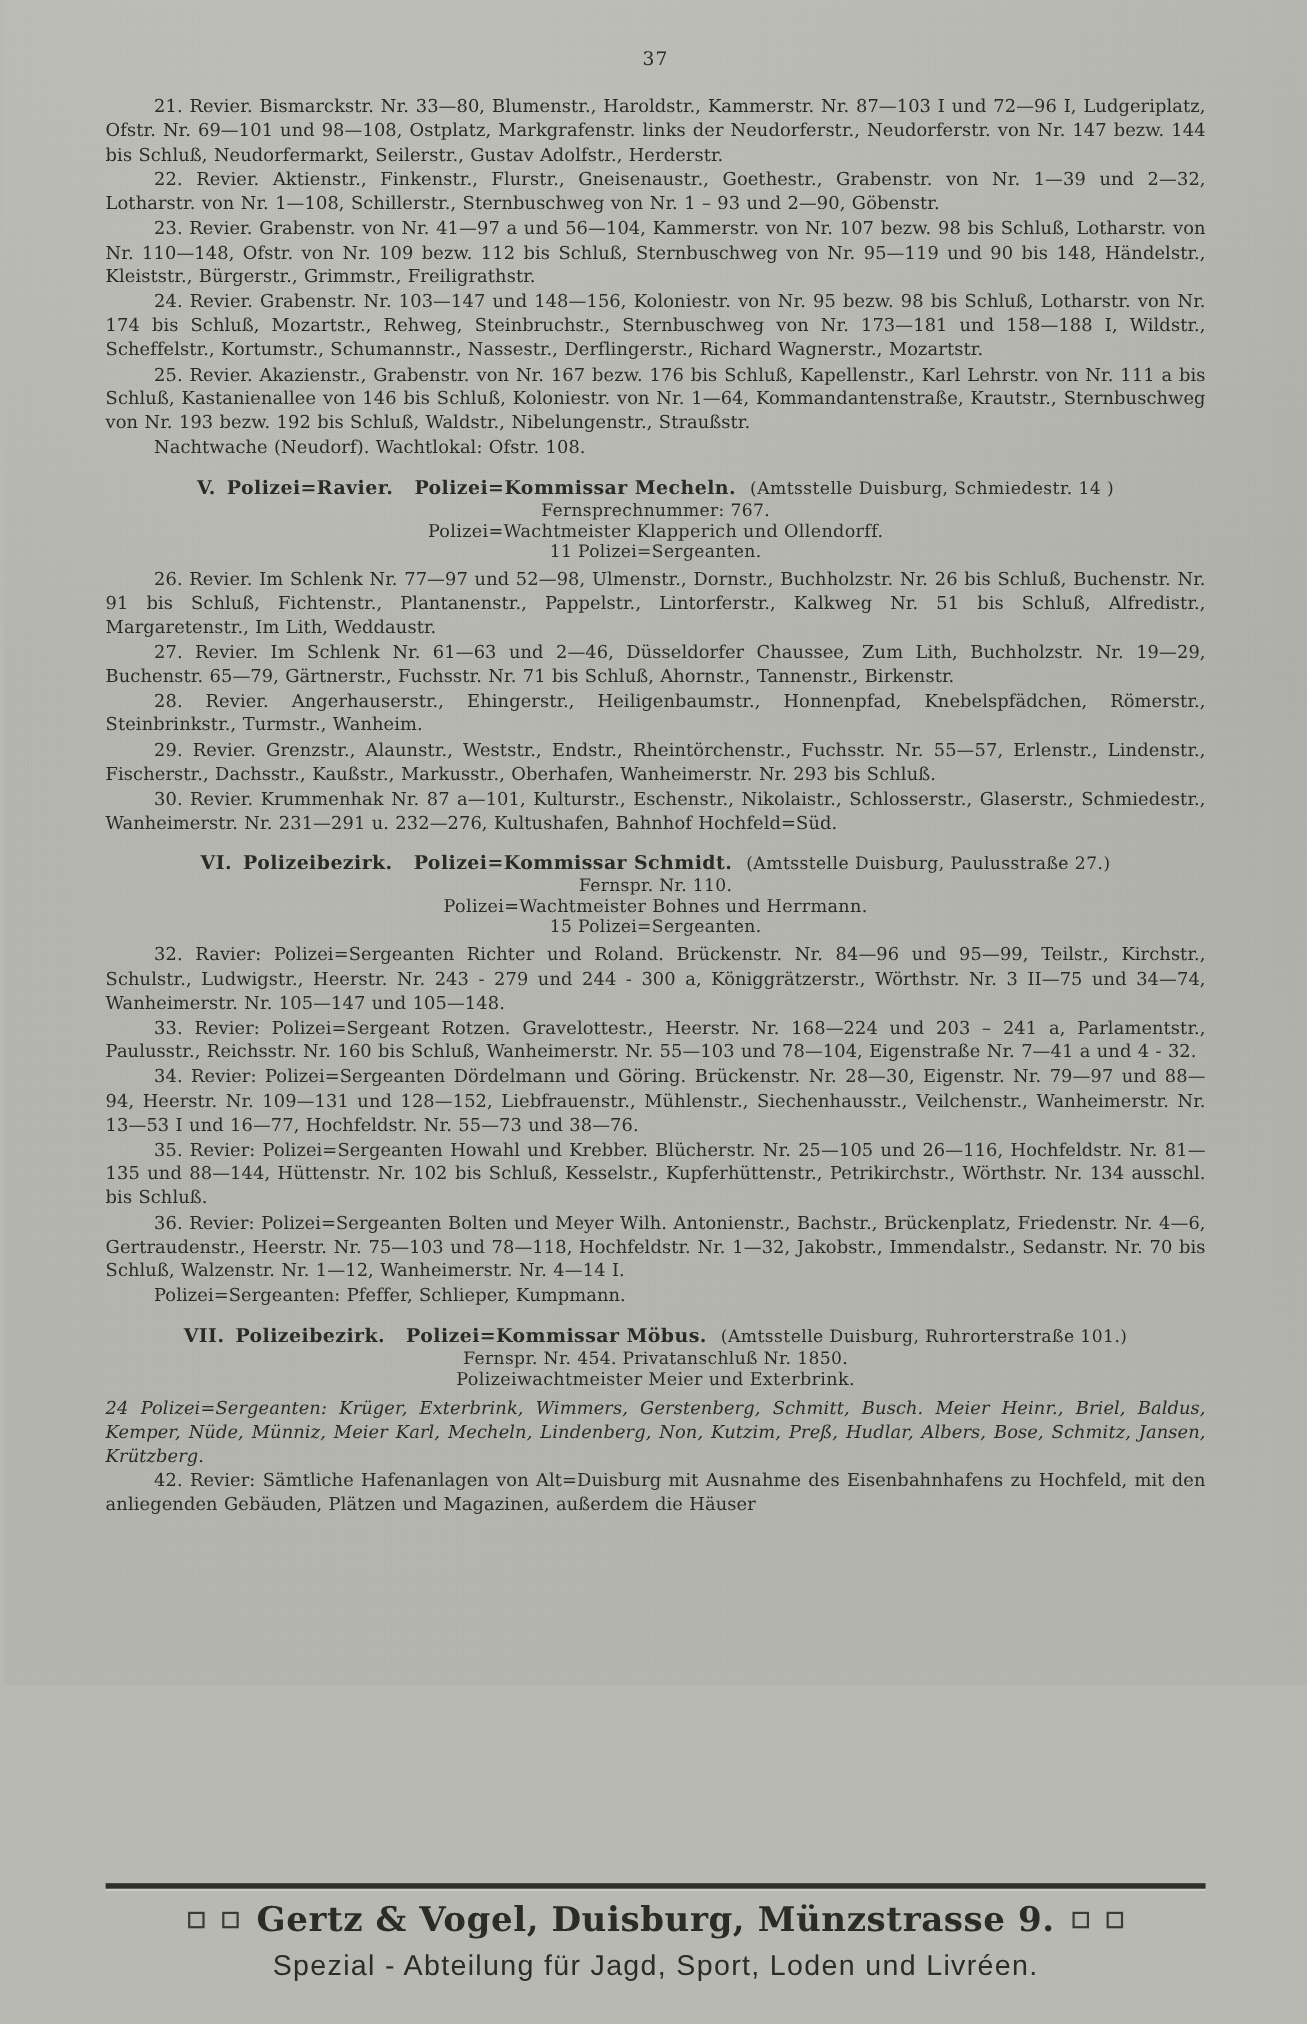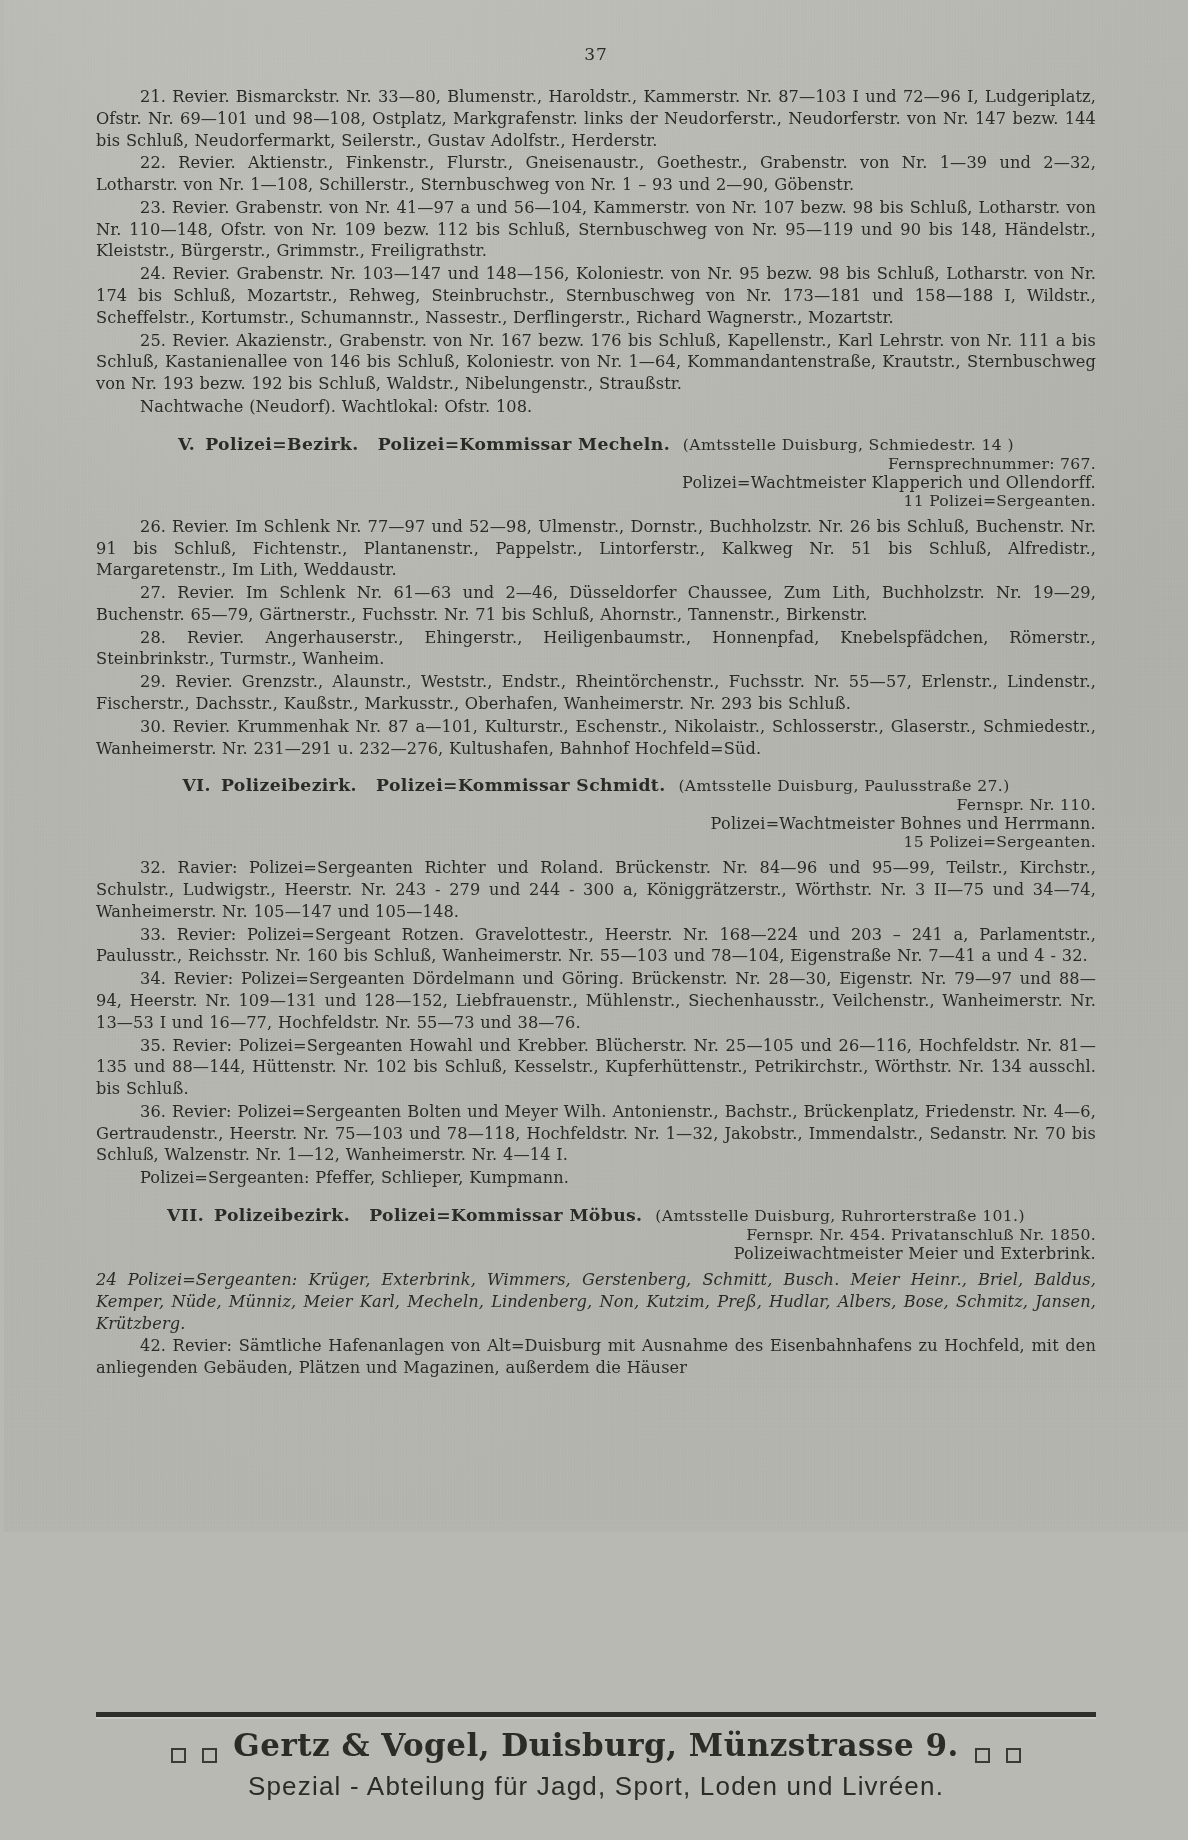--- a/index.html
+++ b/index.html
@@ -76,21 +76,21 @@
     margin-bottom: 1px;
   }
   .sec-head .rom {
     margin-right: 10px;
   }
   .sec-head .paren {
     font-weight: normal;
     font-size: 15.6px;
   }
   .sec-sub {
-    text-align: right;
+    text-align: center;
     font-size: 16px;
     margin-bottom: 0px;
     letter-spacing: 0.3px;
   }
   .sec-sub.small {
     font-size: 15.6px;
   }
   .block {
     margin-top: 6px;
   }
@@ -109,21 +109,21 @@
     width: 1000px;
   }
   .ad-rule {
     height: 5px;
     background: #2f2f2c;
     margin-bottom: 10px;
     box-shadow: 0 2px 0 rgba(255,255,255,0.25);
   }
   .ad-line1 {
     display: flex;
-    align-items: flex-end;
+    align-items: center;
     justify-content: center;
     gap: 16px;
   }
   .ad-sq {
     display: inline-block;
     width: 11px;
     height: 11px;
     border: 2px solid #3a3a36;
     background: transparent;
   }
@@ -159,21 +159,21 @@
       <p class="para">21. Revier. Bismarckstr. Nr. 33—80, Blumenstr., Haroldstr., Kammerstr. Nr. 87—103 I und 72—96 I, Ludgeriplatz, Ofstr. Nr. 69—101 und 98—108, Ostplatz, Markgrafenstr. links der Neudorferstr., Neudorferstr. von Nr. 147 bezw. 144 bis Schluß, Neudorfermarkt, Seilerstr., Gustav Adolfstr., Herderstr.</p>
       <p class="para">22. Revier. Aktienstr., Finkenstr., Flurstr., Gneisenaustr., Goethestr., Grabenstr. von Nr. 1—39 und 2—32, Lotharstr. von Nr. 1—108, Schillerstr., Sternbuschweg von Nr. 1 – 93 und 2—90, Göbenstr.</p>
       <p class="para">23. Revier. Grabenstr. von Nr. 41—97 a und 56—104, Kammerstr. von Nr. 107 bezw. 98 bis Schluß, Lotharstr. von Nr. 110—148, Ofstr. von Nr. 109 bezw. 112 bis Schluß, Sternbuschweg von Nr. 95—119 und 90 bis 148, Händelstr., Kleiststr., Bürgerstr., Grimmstr., Freiligrathstr.</p>
       <p class="para">24. Revier. Grabenstr. Nr. 103—147 und 148—156, Koloniestr. von Nr. 95 bezw. 98 bis Schluß, Lotharstr. von Nr. 174 bis Schluß, Mozartstr., Rehweg, Steinbruchstr., Sternbuschweg von Nr. 173—181 und 158—188 I, Wildstr., Scheffelstr., Kortumstr., Schumannstr., Nassestr., Derflingerstr., Richard Wagnerstr., Mozartstr.</p>
       <p class="para">25. Revier. Akazienstr., Grabenstr. von Nr. 167 bezw. 176 bis Schluß, Kapellenstr., Karl Lehrstr. von Nr. 111 a bis Schluß, Kastanienallee von 146 bis Schluß, Koloniestr. von Nr. 1—64, Kommandantenstraße, Krautstr., Sternbuschweg von Nr. 193 bezw. 192 bis Schluß, Waldstr., Nibelungenstr., Straußstr.</p>
       <p class="para nachtwache">Nachtwache (Neudorf).   Wachtlokal: Ofstr. 108.</p>
     </div>
 
     <div class="section">
       <div class="sec-head">
-        <span class="rom">V.</span><span>Polizei=Bezirk.</span>&nbsp;&nbsp;
+        <span class="rom">V.</span><span>Polizei=Ravier.</span>&nbsp;&nbsp;
         <span>Polizei=Kommissar Mecheln.</span>&nbsp;
         <span class="paren">(Amtsstelle Duisburg, Schmiedestr. 14 )</span>
       </div>
       <div class="sec-sub small">Fernsprechnummer: 767.</div>
       <div class="sec-sub">Polizei=Wachtmeister Klapperich und Ollendorff.</div>
       <div class="sec-sub small">11 Polizei=Sergeanten.</div>
       <div class="frak block">
         <p class="para">26. Revier.   Im Schlenk Nr. 77—97 und 52—98, Ulmenstr., Dornstr., Buchholzstr. Nr. 26 bis Schluß, Buchenstr. Nr. 91 bis Schluß, Fichtenstr., Plantanenstr., Pappelstr., Lintorferstr., Kalkweg Nr. 51 bis Schluß, Alfredistr., Margaretenstr., Im Lith, Weddaustr.</p>
         <p class="para">27. Revier.   Im Schlenk Nr. 61—63 und 2—46, Düsseldorfer Chaussee, Zum Lith, Buchholzstr. Nr. 19—29, Buchenstr. 65—79, Gärtnerstr., Fuchsstr. Nr. 71 bis Schluß, Ahornstr., Tannenstr., Birkenstr.</p>
         <p class="para">28. Revier.   Angerhauserstr., Ehingerstr., Heiligenbaumstr., Honnenpfad, Knebelspfädchen, Römerstr., Steinbrinkstr., Turmstr., Wanheim.</p>

